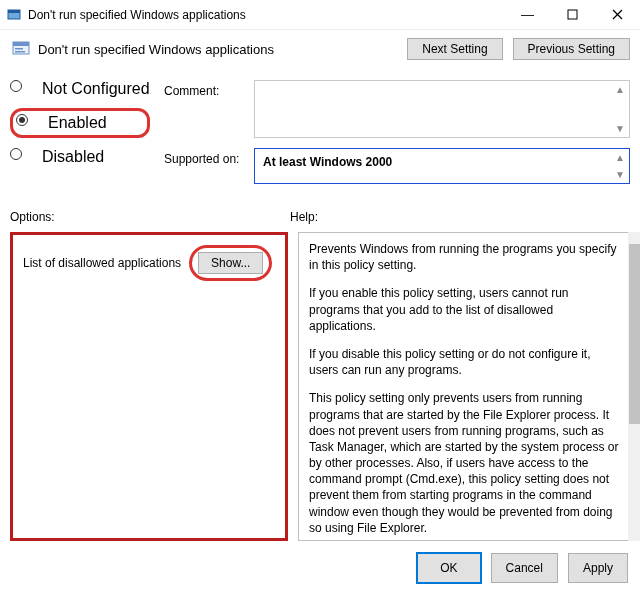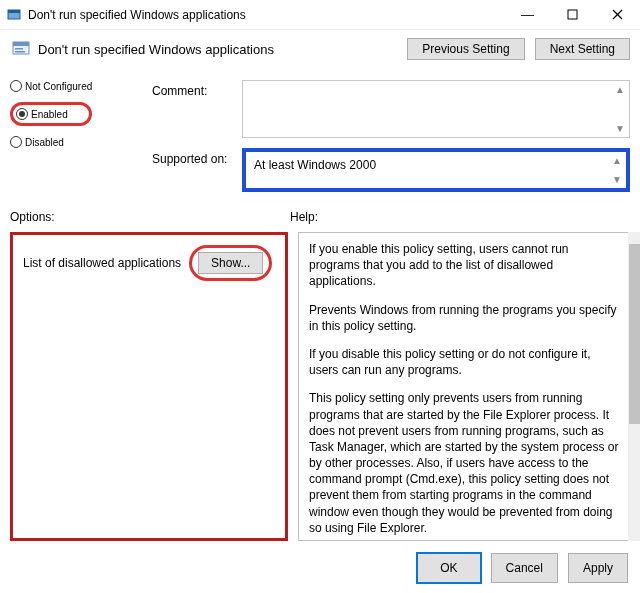--- a/index.html
+++ b/index.html
@@ -46,42 +46,42 @@
     font-size: 12px;
     color:#000;
     cursor: pointer;
   }
   .btn.primary { background:#e1e1e1; border:1px solid #0078d7; outline:1px solid #0078d7; padding:7px 22px;}
   .radio-col {
     position:absolute;
     left: 10px; top: 80px;
     display:flex; flex-direction: column; gap: 10px;
   }
-  .radio-item { display:flex; align-items:flex-end; gap:3px; font-size:10px; }
+  .radio-item { display:flex; align-items:flex-start; gap:20px; font-size:16px; }
   .radio-outer {
     width:12px;height:12px;border:1px solid #333;border-radius:50%;
     display:flex;align-items:center;justify-content:center;background:#fff;
   }
   .radio-dot { width:6px;height:6px;border-radius:50%;background:#333; }
   .highlight {
     border: 3px solid #dc3232;
     border-radius: 12px;
     padding: 3px 10px 3px 3px;
   }
   .form-area {
     position:absolute; left:152px; top:80px; right:10px;
   }
   .form-row { display:flex; align-items:flex-start; margin-bottom:10px; }
-  .form-label { width:90px; padding-top:4px; }
+  .form-label { width:90px; padding-top:4px;margin-left:12px; }
   .comment-box {
     flex:1; height:58px; border:1px solid #c8c8c8; background:#fff; position:relative;
   }
   .supported-box {
-    flex:1; height:44px; border:4px solid #1d4ed8; background:#fff;
-    padding:6px 8px; position:relative; font-size:12px;
+    flex:1; height:36px; border:1px solid #1d4ed8; background:#fff;
+    padding:6px 8px; position:relative; font-size:12px;font-weight:bold;
   }
   .mini-arrow { position:absolute; right:4px; font-size:10px; color:#888; }
   .mini-arrow.up { top:3px; }
   .mini-arrow.down { bottom:3px; }
   .section-labels {
     position:absolute; top:210px; left:10px; right:10px;
     display:flex;
     align-items:center;
   }
   .options-lbl { width:280px; }
@@ -150,22 +150,22 @@
   <span class="icon-lg">
     <svg width="20" height="20" viewBox="0 0 20 20">
         <rect x="2" y="3" width="16" height="12" fill="#e8f0fa" stroke="#6b93c7"></rect>
         <rect x="2" y="3" width="16" height="4" fill="#6b93c7"></rect>
         <rect x="4" y="9" width="8" height="1.5" fill="#6b93c7"></rect>
         <rect x="4" y="12" width="10" height="1.5" fill="#6b93c7"></rect>
       </svg>
   </span>
   <span class="h-title">Don't run specified Windows applications</span>
   <div class="navbuttons">
+    <button class="btn">Next Setting</button>
     <button class="btn">Previous Setting</button>
-    <button class="btn">Next Setting</button>
   </div>
 </div>
 
 <div class="radio-col">
   <div class="radio-item">
     <span class="radio-outer"></span>
     <span>Not Configured</span>
   </div>
   <div class="radio-item highlight">
     <span class="radio-outer">
@@ -207,22 +207,22 @@
   <div class="options-panel">
     <div class="opt-row">
       <span>List of disallowed applications</span>
       <span class="show-hl">
         <button class="btn" style="padding:3px 12px;">Show...</button>
       </span>
     </div>
   </div>
   <div class="help-panel">
     <div class="help-text">
+      <p>Prevents Windows from running the programs you specify in this policy setting.</p>
       <p>If you enable this policy setting, users cannot run programs that you add to the list of disallowed applications.</p>
-      <p>Prevents Windows from running the programs you specify in this policy setting.</p>
       <p>If you disable this policy setting or do not configure it, users can run any programs.</p>
       <p>This policy setting only prevents users from running programs that are started by the File Explorer process. It does not prevent users from running programs, such as Task Manager, which are started by the system process or by other processes.  Also, if users have access to the command prompt (Cmd.exe), this policy setting does not prevent them from starting programs in the command window even though they would be prevented from doing so using File Explorer.</p>
 
     </div>
   </div>
 </div>
 
 <div class="scroll-track">
   <div class="scroll-thumb"></div>
 </div>

